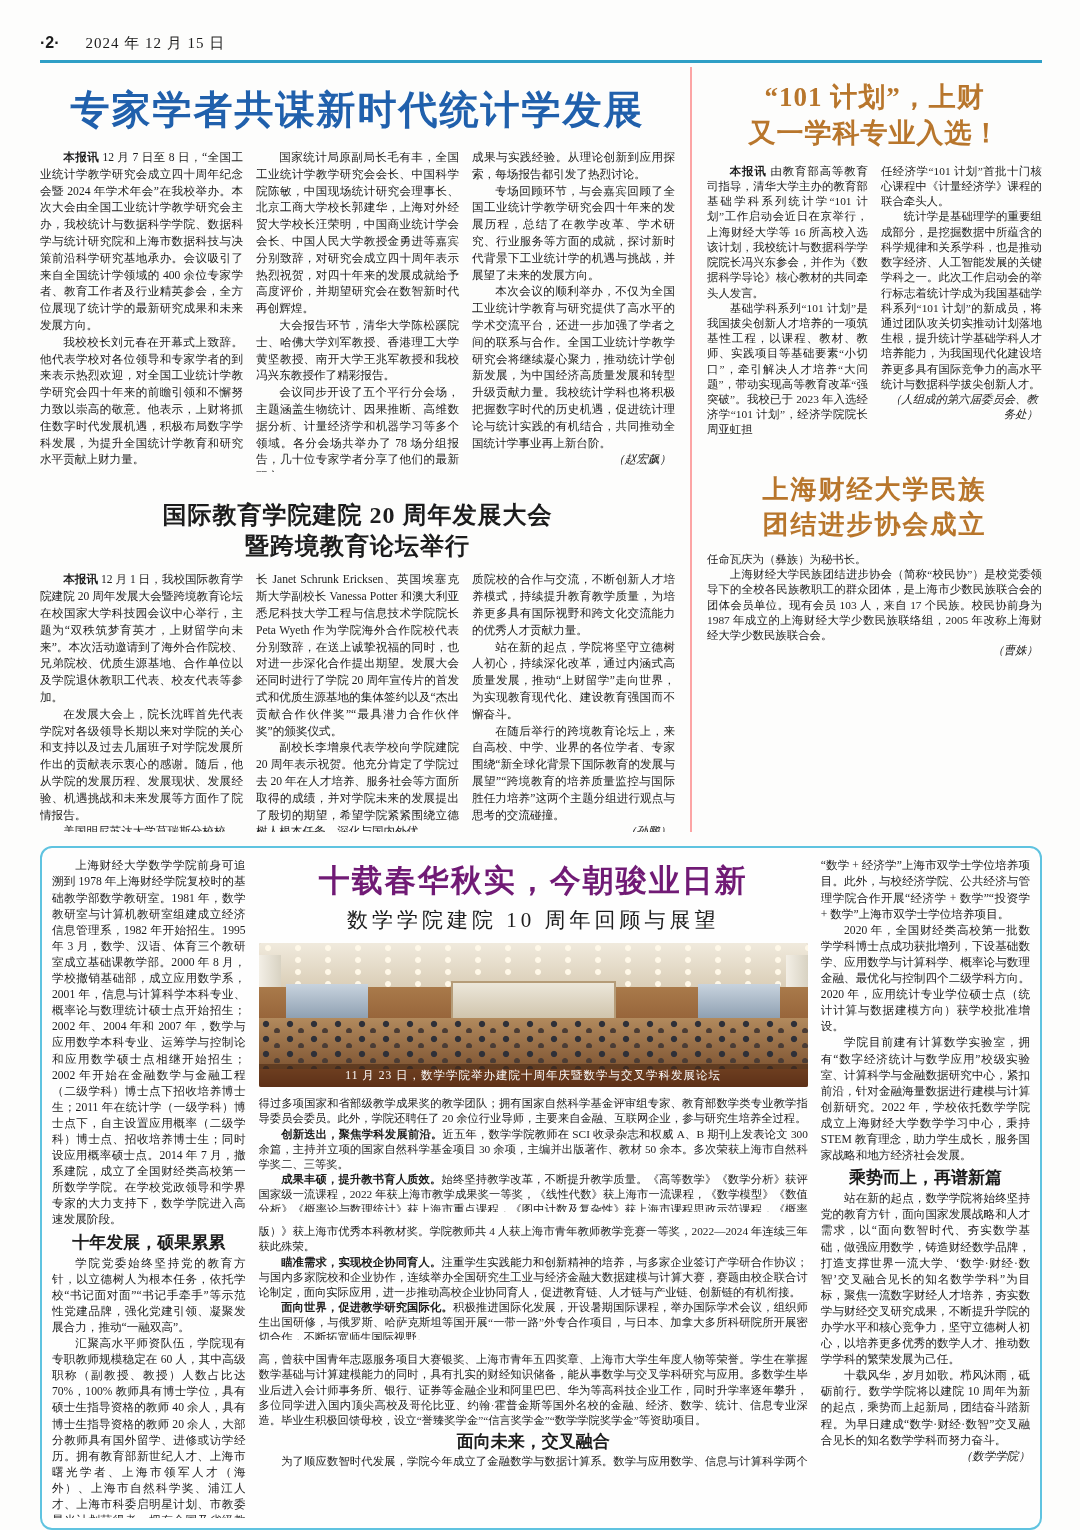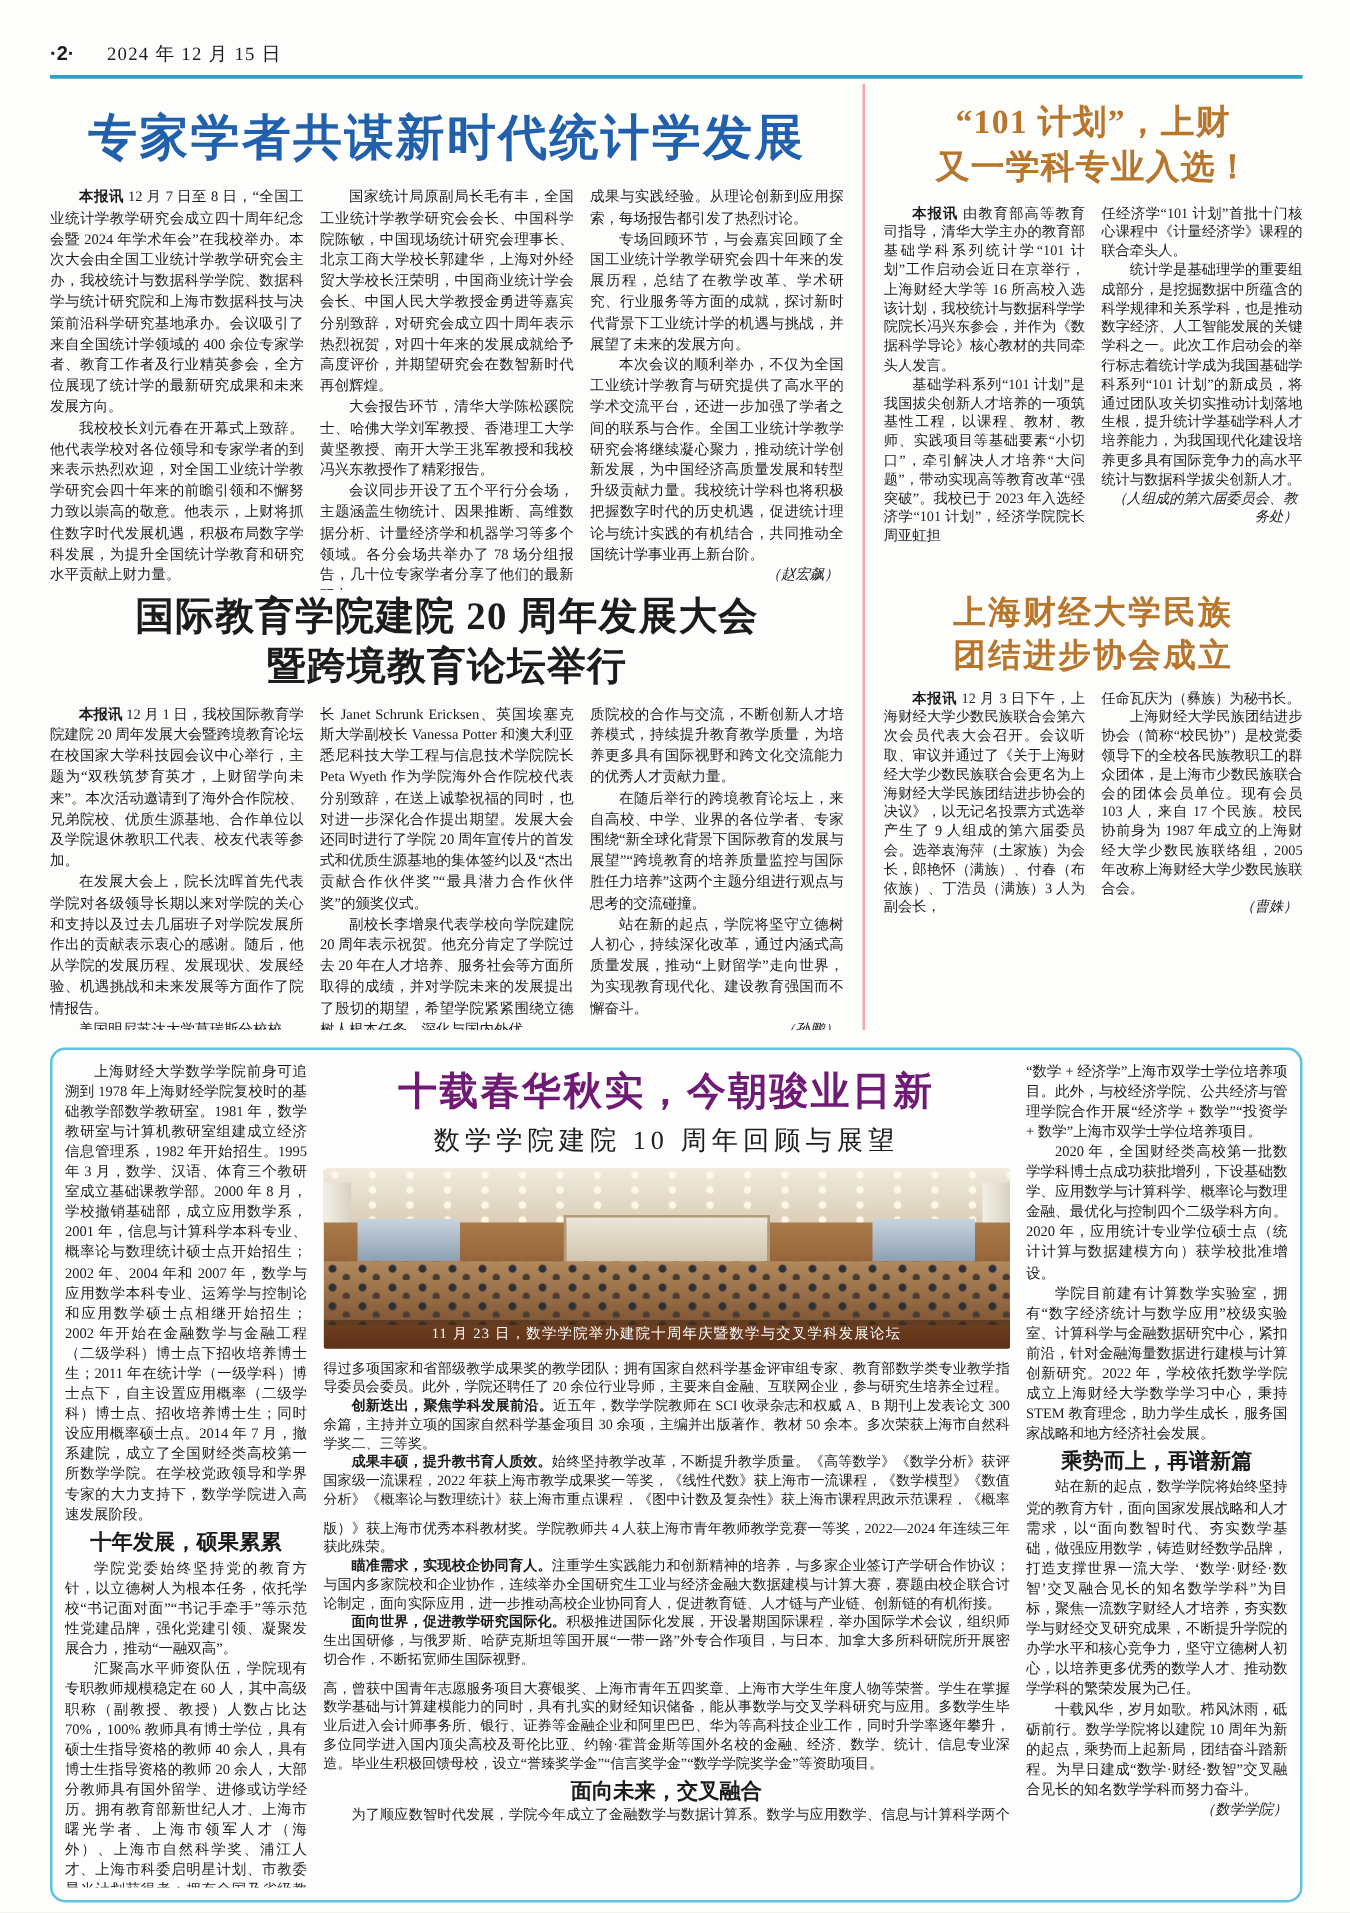--- a/index.html
+++ b/index.html
@@ -11,21 +11,21 @@
   .pageno{font-weight:bold;font-family:"Liberation Sans","DejaVu Sans",sans-serif;font-size:16px;}
   .dateline{font-size:15px;letter-spacing:1px;}
   .head-rule{height:3px;background:#2f9fc6;margin-top:7px;}
   
   .top{display:flex;margin-top:4px;}
   .left-zone{width:650px;padding-right:15px;box-sizing:border-box;}
   .right-zone{width:352px;border-left:2px solid #fca5a5;padding-left:15px;box-sizing:border-box;}
   
   .h-stats{font-family:"Liberation Sans","DejaVu Sans",sans-serif;font-weight:bold;color:#2060ac;
            font-size:39px;text-align:center;letter-spacing:2px;margin:16px 0 13px;}
-  .h-intl{font-weight:bold;font-size:31px;text-align:center;line-height:1.3;letter-spacing:1px;margin:1px 0 10px;}
+  .h-intl{font-weight:bold;font-size:24px;text-align:center;line-height:1.3;letter-spacing:1px;margin:28px 0 10px;}
   .h-101{font-weight:bold;color:#b8762c;font-size:27px;text-align:center;line-height:1.35;margin:12px 0 12px;letter-spacing:1px;}
   .h-minzu{font-weight:bold;color:#b8762c;font-size:26px;text-align:center;line-height:1.35;margin:24px 0 10px;letter-spacing:2px;}
   
   .cols{display:flex;gap:13px;}
   .col{flex:1;overflow:hidden;}
   .body-a .col{height:322px;}
   .body-b .col{height:260px;}
   .body-101 .col{height:284px;}
   .body-minzu .col{height:240px;}
   .col p{margin:0;text-indent:2em;text-align:justify;}
@@ -121,22 +121,22 @@
               <p><b>本报讯</b> 12 月 1 日，我校国际教育学院建院 20 周年发展大会暨跨境教育论坛在校国家大学科技园会议中心举行，主题为“双秩筑梦育英才，上财留学向未来”。本次活动邀请到了海外合作院校、兄弟院校、优质生源基地、合作单位以及学院退休教职工代表、校友代表等参加。</p>
               <p>在发展大会上，院长沈晖首先代表学院对各级领导长期以来对学院的关心和支持以及过去几届班子对学院发展所作出的贡献表示衷心的感谢。随后，他从学院的发展历程、发展现状、发展经验、机遇挑战和未来发展等方面作了院情报告。</p>
               <p>美国明尼苏达大学莫瑞斯分校校</p>
             </div>
           <div class="col">
               <p class="cont">长 Janet Schrunk Ericksen、英国埃塞克斯大学副校长 Vanessa Potter 和澳大利亚悉尼科技大学工程与信息技术学院院长 Peta Wyeth 作为学院海外合作院校代表分别致辞，在送上诚挚祝福的同时，也对进一步深化合作提出期望。发展大会还同时进行了学院 20 周年宣传片的首发式和优质生源基地的集体签约以及“杰出贡献合作伙伴奖”“最具潜力合作伙伴奖”的颁奖仪式。</p>
               <p>副校长李增泉代表学校向学院建院 20 周年表示祝贺。他充分肯定了学院过去 20 年在人才培养、服务社会等方面所取得的成绩，并对学院未来的发展提出了殷切的期望，希望学院紧紧围绕立德树人根本任务，深化与国内外优</p>
             </div>
           <div class="col">
               <p class="cont">质院校的合作与交流，不断创新人才培养模式，持续提升教育教学质量，为培养更多具有国际视野和跨文化交流能力的优秀人才贡献力量。</p>
+              <p>站在新的起点，学院将坚守立德树人初心，持续深化改革，通过内涵式高质量发展，推动“上财留学”走向世界，为实现教育现代化、建设教育强国而不懈奋斗。</p>
               <p>在随后举行的跨境教育论坛上，来自高校、中学、业界的各位学者、专家围绕“新全球化背景下国际教育的发展与展望”“跨境教育的培养质量监控与国际胜任力培养”这两个主题分组进行观点与思考的交流碰撞。</p>
-              <p>站在新的起点，学院将坚守立德树人初心，持续深化改革，通过内涵式高质量发展，推动“上财留学”走向世界，为实现教育现代化、建设教育强国而不懈奋斗。</p>
               <p class="byline">（孙鹏）</p>
             </div>
         </div>
       </div>
 
     </div>
 
     <div class="right-zone">
 
       <div>
@@ -156,23 +156,20 @@
             </div>
         </div>
       </div>
 
       <div>
         <div class="h-minzu">
           <div>上海财经大学民族</div>
           <div>团结进步协会成立</div>
         </div>
         <div class="cols body-minzu">
-          <div class="col">
-              <p><b>本报讯</b> 12 月 3 日下午，上海财经大学少数民族联合会第六次会员代表大会召开。会议听取、审议并通过了《关于上海财经大学少数民族联合会更名为上海财经大学民族团结进步协会的决议》，以无记名投票方式选举产生了 9 人组成的第六届委员会。选举袁海萍（土家族）为会长，郎艳怀（满族）、付春（布依族）、丁浩员（满族）3 人为副会长，</p>
-            </div>
           <div class="col">
               <p class="cont">任命瓦庆为（彝族）为秘书长。</p>
               <p>上海财经大学民族团结进步协会（简称“校民协”）是校党委领导下的全校各民族教职工的群众团体，是上海市少数民族联合会的团体会员单位。现有会员 103 人，来自 17 个民族。校民协前身为 1987 年成立的上海财经大学少数民族联络组，2005 年改称上海财经大学少数民族联合会。</p>
               <p class="byline">（曹姝）</p>
             </div>
         </div>
       </div>
 
     </div>
   </div>

